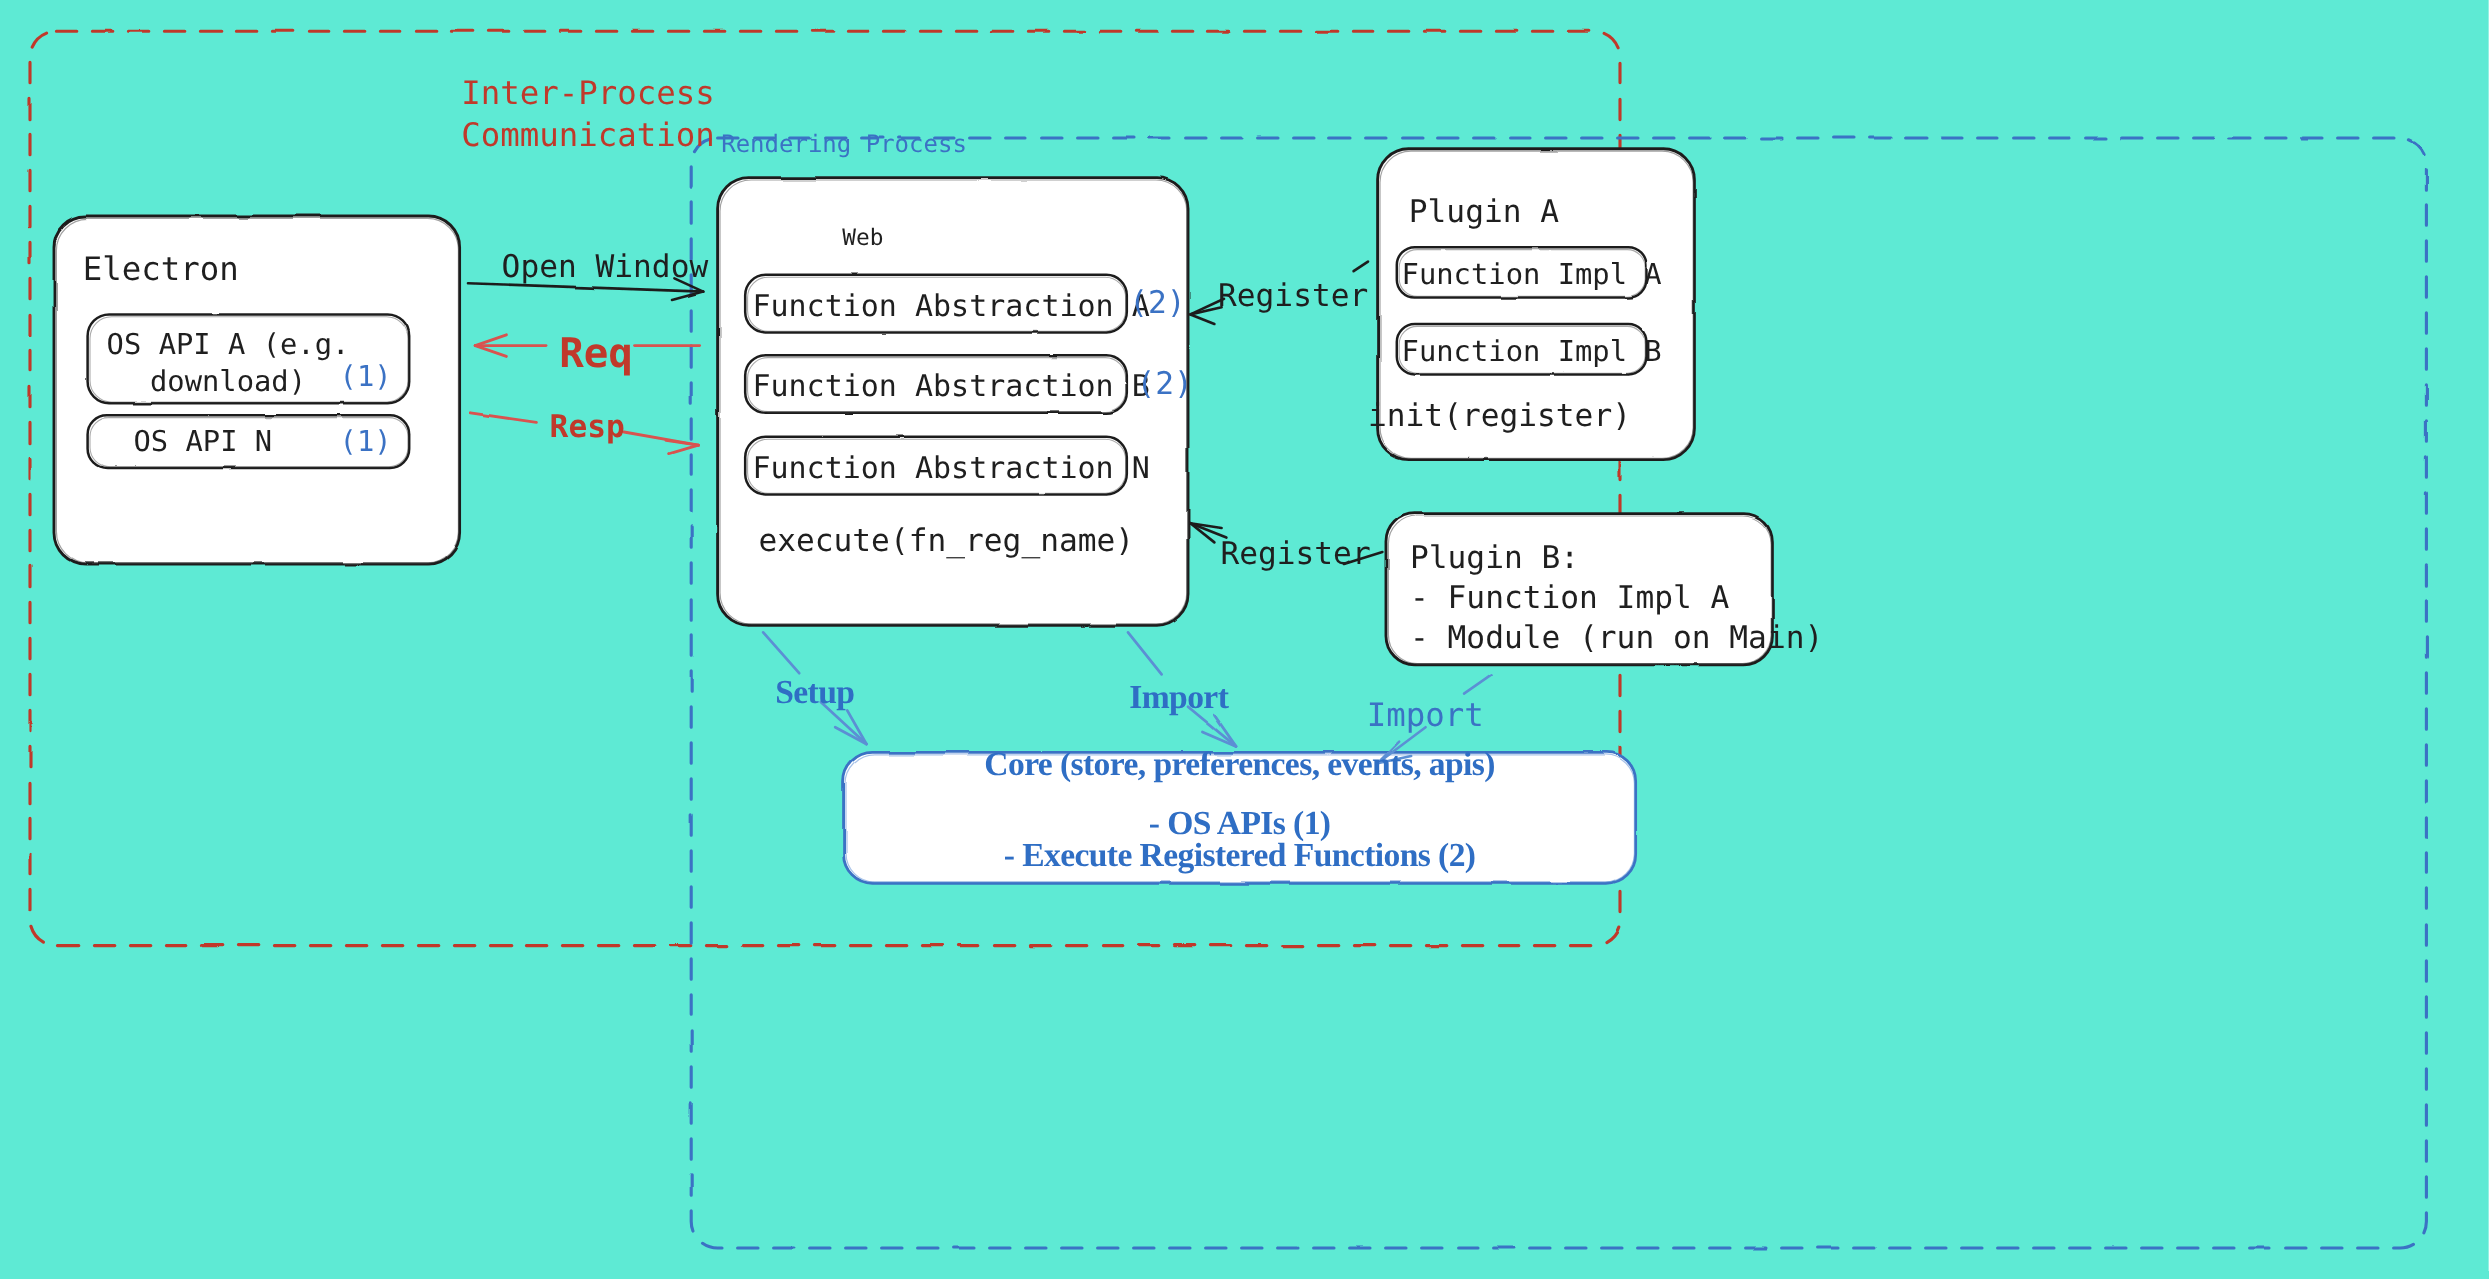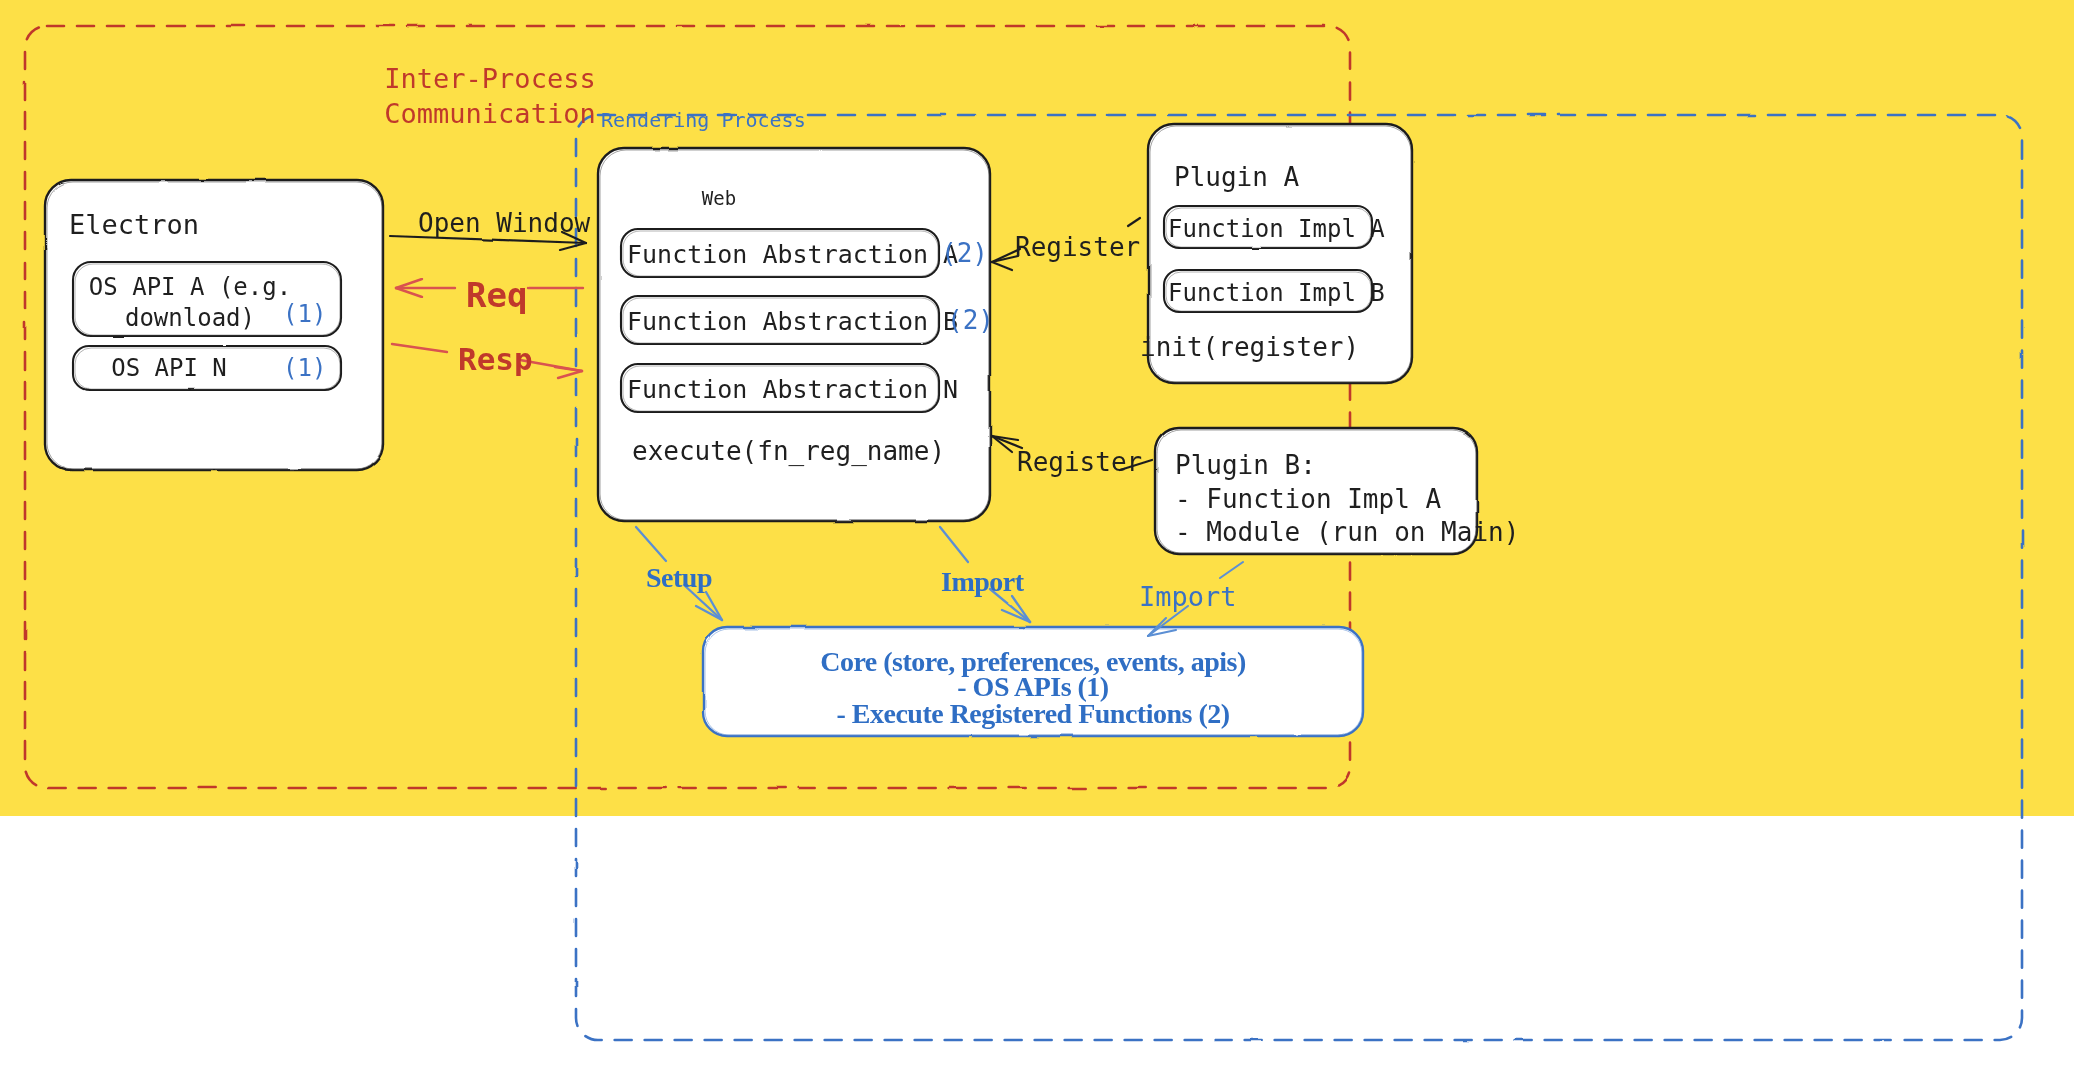--- a/index.html
+++ b/index.html
@@ -1,18 +1,18 @@
 <!DOCTYPE html>
 <html><head>
 <meta charset="utf-8">
 <style>
   html,body{margin:0;padding:0;background:#ffffff;}
   body{width:2074px;height:1066px;overflow:hidden;
        font-family:"DejaVu Sans Mono","Liberation Mono",monospace;}
-  #stage{position:relative;width:2074px;height:816px;background:#fde047;}
+  #stage{position:relative;width:2074px;height:1066px;background:#5eead4;}
   svg{position:absolute;top:0;left:0;width:2074px;height:1066px;}
   .lbl{position:absolute;white-space:pre;line-height:1.28;
        font-family:"DejaVu Sans Mono","Liberation Mono",monospace;}
   .dark{color:#1f1f1f;}
   .red{color:#c0392b;}
   .blue{color:#3b72c4;}
   .blueB{color:#2f6ec4;font-weight:bold;font-family:Liberation Serif, serif;
          letter-spacing:-0.5px;}
   .ctr{text-align:center;}
 </style>
@@ -171,26 +171,26 @@
 
 <div class="lbl dark" style="left:1174px;top:161px;font-size:26px;">Plugin A</div>
 <div class="lbl dark ctr" style="left:1168px;top:214px;width:200px;font-size:24px;">Function Impl A</div>
 <div class="lbl dark ctr" style="left:1168px;top:278px;width:200px;font-size:24px;">Function Impl B</div>
 <div class="lbl dark" style="left:1140px;top:331px;font-size:26px;">init(register)</div>
 
 <div class="lbl dark" style="left:1175px;top:449px;font-size:26px;">Plugin B:</div>
 <div class="lbl dark" style="left:1175px;top:516px;font-size:26px;">- Module (run on Main)</div>
 <div class="lbl dark" style="left:1175px;top:483px;font-size:26px;">- Function Impl A</div>
 
-<div class="lbl blueB ctr" style="left:703px;top:644px;width:660px;font-size:28px;text-align:center;">Core (store, preferences, events, apis)</div>
+<div class="lbl blueB ctr" style="left:703px;top:620px;width:660px;font-size:28px;text-align:center;">Core (store, preferences, events, apis)</div>
 <div class="lbl blueB ctr" style="left:703px;top:669px;width:660px;font-size:28px;">- OS APIs (1)</div>
 <div class="lbl blueB ctr" style="left:703px;top:696px;width:660px;font-size:28px;">- Execute Registered Functions (2)</div>
 
 <div class="lbl dark" style="left:418px;top:207px;font-size:26px;">Open Window</div>
 <div class="lbl red" style="left:466px;top:274px;font-size:34px;font-weight:bold;">Req</div>
-<div class="lbl red" style="left:458px;top:340px;font-size:31px;font-weight:bold;">Resp</div>
+<div class="lbl red" style="left:458px;top:340px;font-size:26px;font-weight:bold;">Resp</div>
 <div class="lbl dark" style="left:1015px;top:231px;font-size:26px;">Register</div>
 <div class="lbl dark" style="left:1017px;top:446px;font-size:26px;">Register</div>
 <div class="lbl blueB" style="left:646px;top:560px;font-size:28px;">Setup</div>
 <div class="lbl blueB" style="left:941px;top:564px;font-size:28px;">Import</div>
 <div class="lbl blue" style="left:1139px;top:580px;font-size:27px;">Import</div>
 
 </div>
 
 </body></html>

